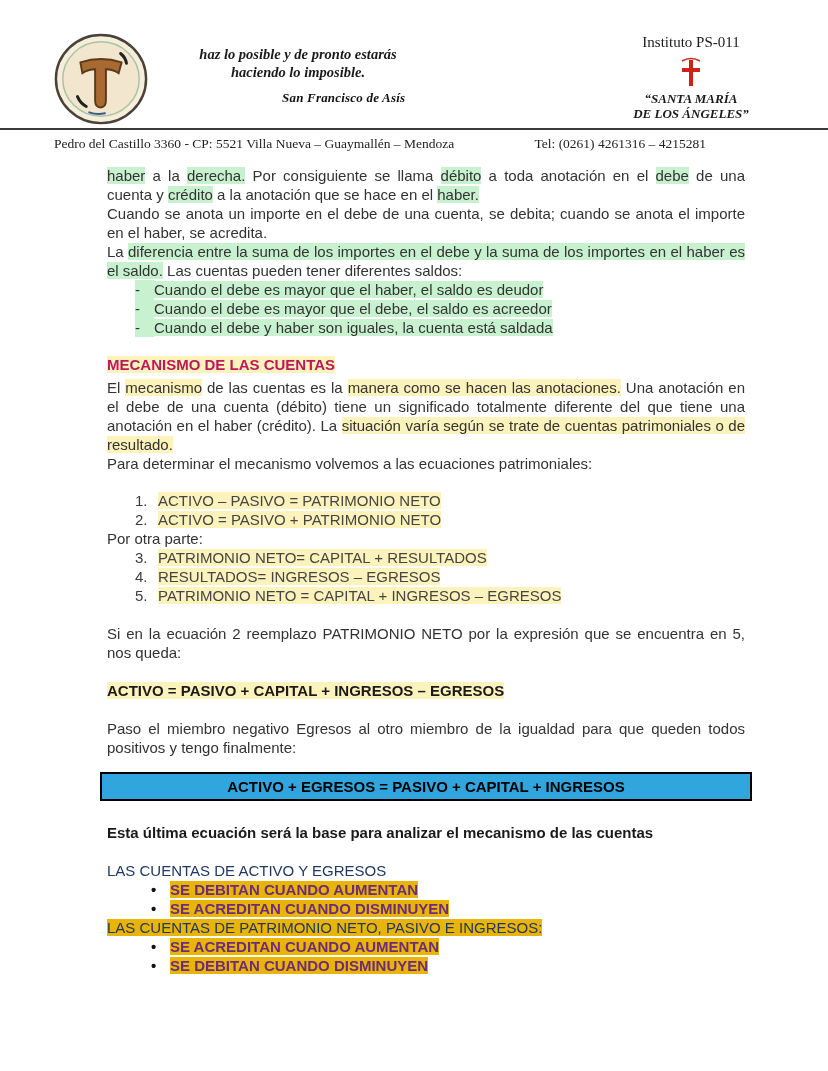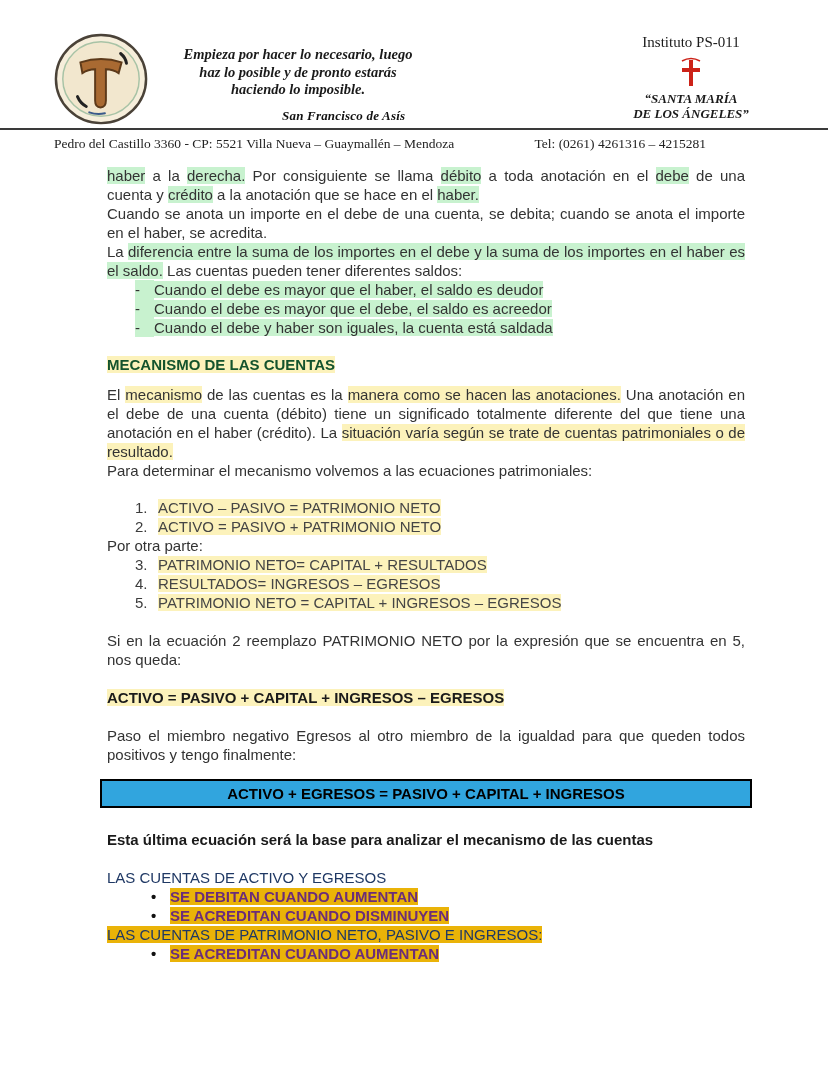--- a/index.html
+++ b/index.html
@@ -81,23 +81,23 @@
   }
   .para { margin: 0; text-align: justify; }
   .hl-g { background: #c8f2cf; }
   .hl-y { background: #fcf2bb; }
   .hl-p { background: #eab308; }
 
   .dash-row { padding-left: 28px; }
   .dash-glyph { display: inline-block; width: 19px; }
 
   .h1-heading {
-    margin: 18px 0 11px 0;
-    font-weight: bold;
-    color: #14532d;
+    margin: 18px 0 4px 0;
+    font-weight: bold;
+    color: #be185d;
   }
 
   .eq-group { margin-top: 18px; }
   .eq-row { padding-left: 28px; }
   .eq-num { display: inline-block; width: 23px; color: #3c3c3c; }
   .eq-text { color: #454545; }
 
   .mt-line { margin-top: 19px; }
 
   .eq-main { margin: 19px 0 0 0; font-weight: bold; color: #1a1a1a; }
@@ -133,21 +133,20 @@
         <ellipse cx="50" cy="50" rx="46" ry="45" fill="#f6eedb" stroke="#4a4238" stroke-width="2.5"></ellipse>
         <ellipse cx="50" cy="50" rx="39" ry="38" fill="#f2e7ce" stroke="#a8c3a6" stroke-width="1.5"></ellipse>
         <path d="M29 33 q21 -7 42 0 l-3 11 q-6 -4 -13 -4 l0 32 q0 7 -5.5 7 q-5.5 0 -5.5 -7 l0 -32 q-7 0 -13 4 z" fill="#a96a32" stroke="#5d3a1a" stroke-width="2"></path>
         <path d="M26 68 q3 7 9 10" stroke="#222" stroke-width="3" fill="none" stroke-linecap="round"></path>
         <path d="M70 24 q5 4 6 10" stroke="#222" stroke-width="3" fill="none" stroke-linecap="round"></path>
         <path d="M38 84 q8 3 16 1" stroke="#3a5a8a" stroke-width="2" fill="none" stroke-linecap="round"></path>
       </svg>
     </div>
 
     <div class="quote-block">
-      <div class="quote-line">Empieza por hacer lo necesario, luego</div>
       <div class="quote-line">haz lo posible y de pronto estarás</div>
       <div class="quote-line">haciendo lo imposible.</div>
       <div class="quote-author">San Francisco de Asís</div>
     </div>
 
     <div class="inst-spacer"></div>
 
     <div class="inst-block">
       <div class="inst-code">Instituto PS-011</div>
       <div class="crest">
@@ -207,15 +206,16 @@
     <div class="eq-box"><span>ACTIVO + EGRESOS = PASIVO + CAPITAL + INGRESOS</span></div>
 
     <p class="bold-black">Esta última ecuación será la base para analizar el mecanismo de las cuentas</p>
 
     <p class="navy-heading first">LAS CUENTAS DE ACTIVO Y EGRESOS</p>
     <div class="bullet-row"><span class="bullet-glyph">•</span><span class="hl-p purple-text">SE DEBITAN CUANDO AUMENTAN</span></div>
     <div class="bullet-row"><span class="bullet-glyph">•</span><span class="hl-p purple-text">SE ACREDITAN CUANDO DISMINUYEN</span></div>
 
     <p class="navy-heading"><span class="hl-p">LAS CUENTAS DE PATRIMONIO NETO, PASIVO E INGRESOS:</span></p>
     <div class="bullet-row"><span class="bullet-glyph">•</span><span class="hl-p purple-text">SE ACREDITAN CUANDO AUMENTAN</span></div>
+    <div class="bullet-row"><span class="bullet-glyph">•</span><span class="hl-p purple-text">SE DEBITAN CUANDO DISMINUYEN</span></div>
 
   </main>
 </div>
 
 </body></html>

